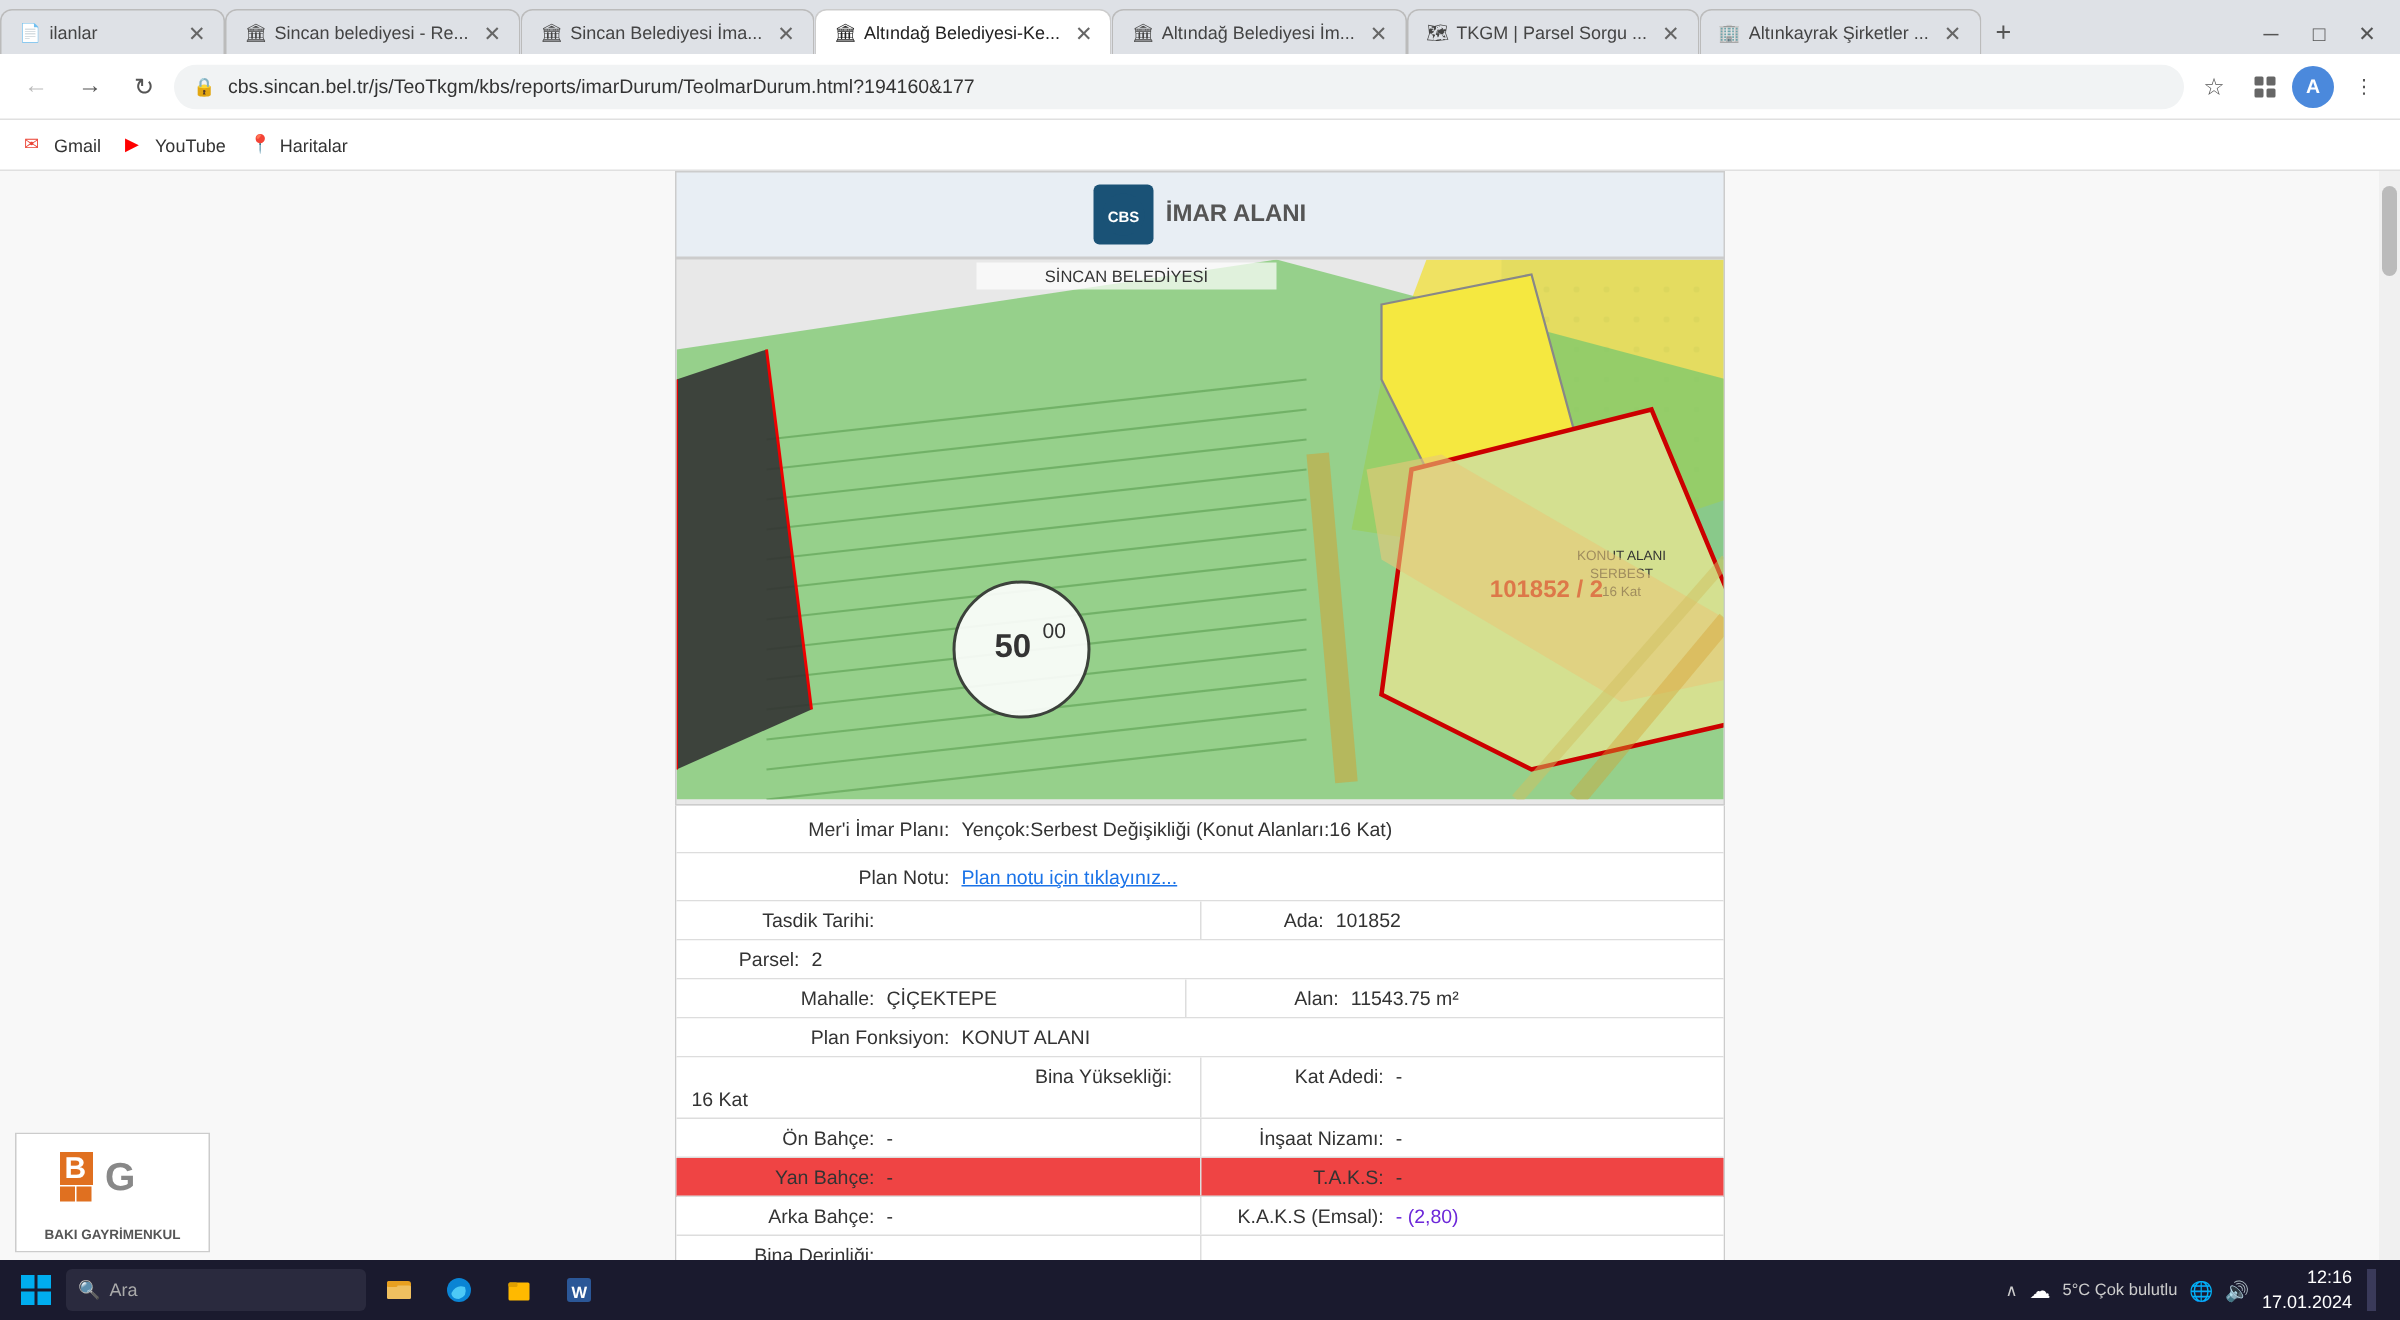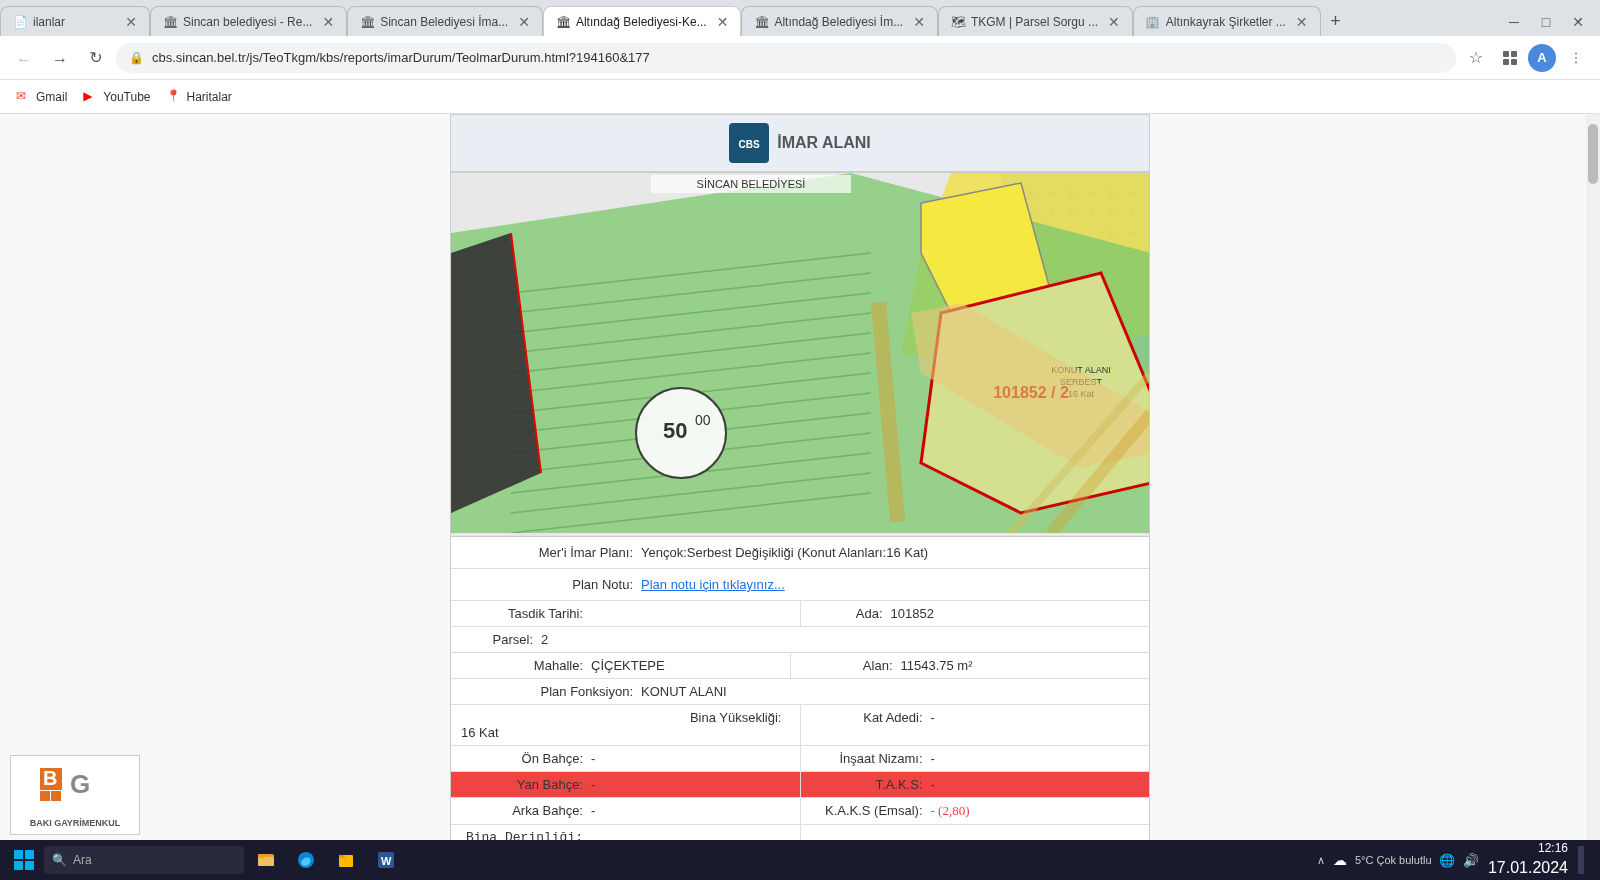--- a/index.html
+++ b/index.html
@@ -51,21 +51,21 @@
     .info-section { width: 700px; margin: 0 auto; border: 1px solid #ccc; border-top: none; font-size: 13px; }
     .info-row { display: flex; border-bottom: 1px solid #ddd; }
 
     
     .taskbar { position: fixed; bottom: 0; left: 0; width: 1600px; height: 40px; background: #1a1a2e; display: flex; align-items: center; padding: 0 8px; gap: 4px; z-index: 100; }
     .taskbar-start { width: 32px; height: 32px; display: flex; align-items: center; justify-content: center; cursor: pointer; }
     .taskbar-btn { width: 36px; height: 36px; display: flex; align-items: center; justify-content: center; cursor: pointer; border-radius: 4px; }
     .taskbar-spacer { flex: 1; }
     .system-tray { display: flex; align-items: center; gap: 8px; color: white; font-size: 11px; padding-right: 8px; }
     .tray-time { text-align: right; line-height: 1.4; }
-    .tray-date { font-size: 16px; }
+    .tray-date { font-size: 12px; }
 
     
     .overlay-logo { position: fixed; bottom: 45px; left: 10px; width: 130px; height: 80px; background: white; border: 1px solid #ccc; display: flex; flex-direction: column; align-items: center; justify-content: center; z-index: 99; overflow: hidden; }
 
     
     .map-svg { width: 700px; height: 360px; }
 
     
     .page-header { width: 700px; margin: 0 auto; background: #e8eef4; display: flex; align-items: center; justify-content: center; padding: 8px; border: 1px solid #ccc; }
     .page-header-logo { width: 40px; height: 40px; background: #1a5276; border-radius: 4px; display: flex; align-items: center; justify-content: center; color: white; font-size: 10px; margin-right: 8px; }
@@ -416,29 +416,29 @@
         <div style="display:flex; border-bottom:1px solid #ddd; background:#fff;">
           <div style="flex:1; border-right:1px solid #ddd;">
             <div style="display:flex; padding:5px 10px;">
               <span style="min-width:130px; text-align:right; padding-right:8px; color:#333;">Arka Bahçe:</span>
               <span style="color:#333;">-</span>
             </div>
           </div>
           <div style="flex:1;">
             <div style="display:flex; padding:5px 10px;">
               <span style="min-width:120px; text-align:right; padding-right:8px; color:#333;">K.A.K.S (Emsal):</span>
-              <span style="color:#ef4444;font-family:Liberation Serif, serif;">- (2,80)</span>
+              <span style="color:#6d28d9;">- (2,80)</span>
             </div>
           </div>
         </div>
 
         <div style="display:flex; background:#fff;">
           <div style="flex:1; border-right:1px solid #ddd;">
             <div style="display:flex; padding:5px 10px;">
-              <span style="min-width:130px; text-align:right; padding-right:8px; color:#333;font-family:Liberation Mono, monospace;">Bina Derinliği:</span>
+              <span style="min-width:130px; text-align:right; padding-right:8px; color:#333;">Bina Derinliği:</span>
               <span style="color:#333;"></span>
             </div>
           </div>
           <div style="flex:1;"></div>
         </div>
 
       </div>
     </div>
   </div>
 </div>

